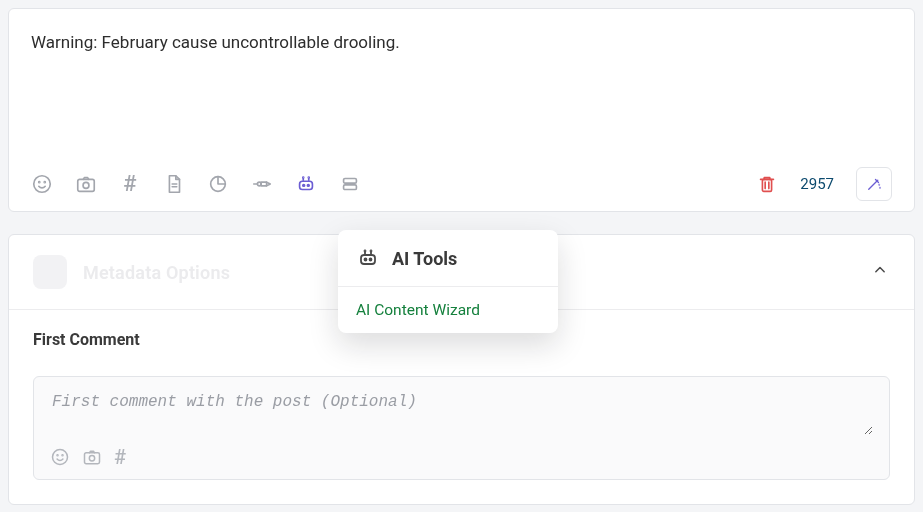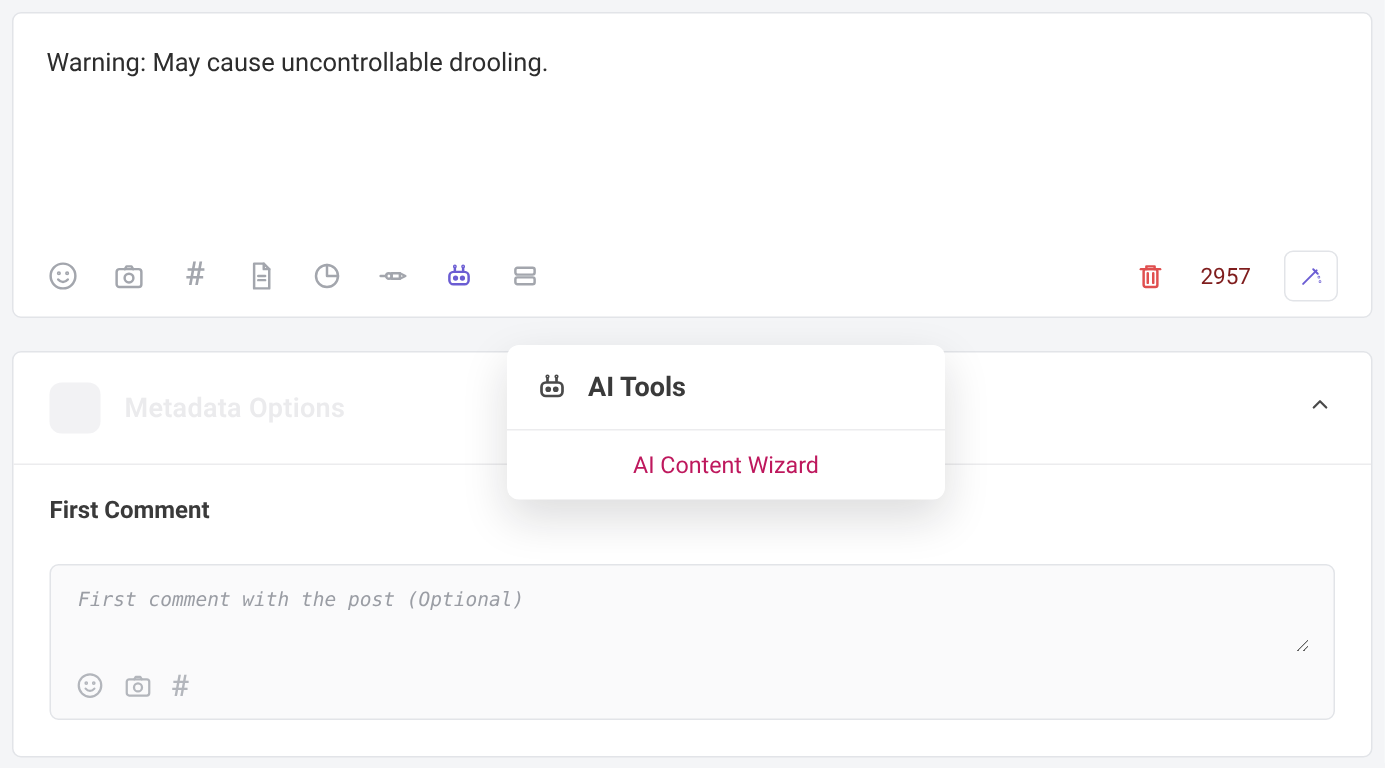--- a/index.html
+++ b/index.html
@@ -44,21 +44,21 @@
     width: 22px;
     height: 22px;
     cursor: pointer;
   }
   .icon-btn svg { width: 22px; height: 22px; }
   .icon-hash { font-size: 22px; font-weight: 500; color:#a3a6ad; line-height:1; }
   .icon-btn.ai { color: #6b5dd3; }
   .spacer { flex: 1; }
   .trash { color: #e04f4f; }
   .count {
-    color: #7f1d1d;
+    color: #0c4a6e;
     font-size: 15px;
   }
   .wand-box {
     border: 1px solid #e2e4e8;
     border-radius: 6px;
     width: 36px;
     height: 34px;
     display: inline-flex;
     align-items: center;
     justify-content: center;
@@ -109,84 +109,84 @@
   .comment-box {
     border: 1px solid #e2e4e8;
     border-radius: 6px;
     background: #fafafb;
     padding: 14px 16px 10px 16px;
   }
   .comment-input {
     width: 100%;
     border: none;
     background: transparent;
-    font-size: 13px;
+    font-size: 16px;
     font-style: italic;
     color: #15803d;
     outline: none;
     min-height: 44px;
+    font-family: Liberation Mono, monospace;
   }
   .comment-input::placeholder { color: #9a9da4; }
   .comment-toolbar {
     display: flex;
     gap: 12px;
     align-items: center;
     color: #b3b6bc;
     padding-top: 6px;
   }
   .comment-toolbar .mini { width:20px; height:20px; display:inline-flex; align-items:center; justify-content:center; cursor:pointer;}
   .comment-toolbar .mini svg { width:20px; height:20px; }
   .comment-toolbar .hash { font-size:20px; font-weight:500; color:#b3b6bc; }
 
   
   .popover {
     position: absolute;
     top: 230px;
     left: 338px;
-    width: 292px;
+    width: 220px;
     background: #fff;
     border-radius: 8px;
     box-shadow: 0 12px 30px rgba(20,20,30,.15);
     overflow: hidden;
     z-index: 50;
-    text-align: center;
   }
   .popover-header {
     display: flex;
     align-items: center;
     gap: 12px;
     padding: 16px 18px;
     border-bottom: 1px solid #ececee;
   }
   .popover-header svg { width: 24px; height: 24px; color:#4a4a4a; }
   .popover-title {
     font-size: 18px;
     font-weight: 700;
     color: #3a3a3a;
   }
   .menu-item {
     padding: 14px 18px;
     font-size: 15.5px;
-    color: #be185d;
+    color: #15803d;
     cursor: pointer;
   }
   .menu-item.hover {
     background: #fdf0df;
   }
 
   
   svg { stroke: currentColor; fill: none; stroke-width: 1.8; stroke-linecap: round; stroke-linejoin: round; }
 </style>
 </head>
 <body>
 
 <div class="page">
 
   <div class="compose-card">
-    <div class="compose-text" contenteditable="true" style="">Warning: May cause uncontrollable drooling.</div>
+    <div class="compose-text" contenteditable="true" style="">Warning: February cause uncontrollable drooling.</div>
 
     <div class="compose-toolbar">
       <span class="icon-btn">
         <svg viewBox="0 0 24 24">
             <circle cx="12" cy="12" r="9"></circle>
             <circle cx="9" cy="10" r="0.6"></circle>
             <circle cx="15" cy="10" r="0.6"></circle>
             <path d="M8.5 14.5c1 1.2 2.2 1.8 3.5 1.8s2.5-.6 3.5-1.8"></path>
           </svg>
       </span>

